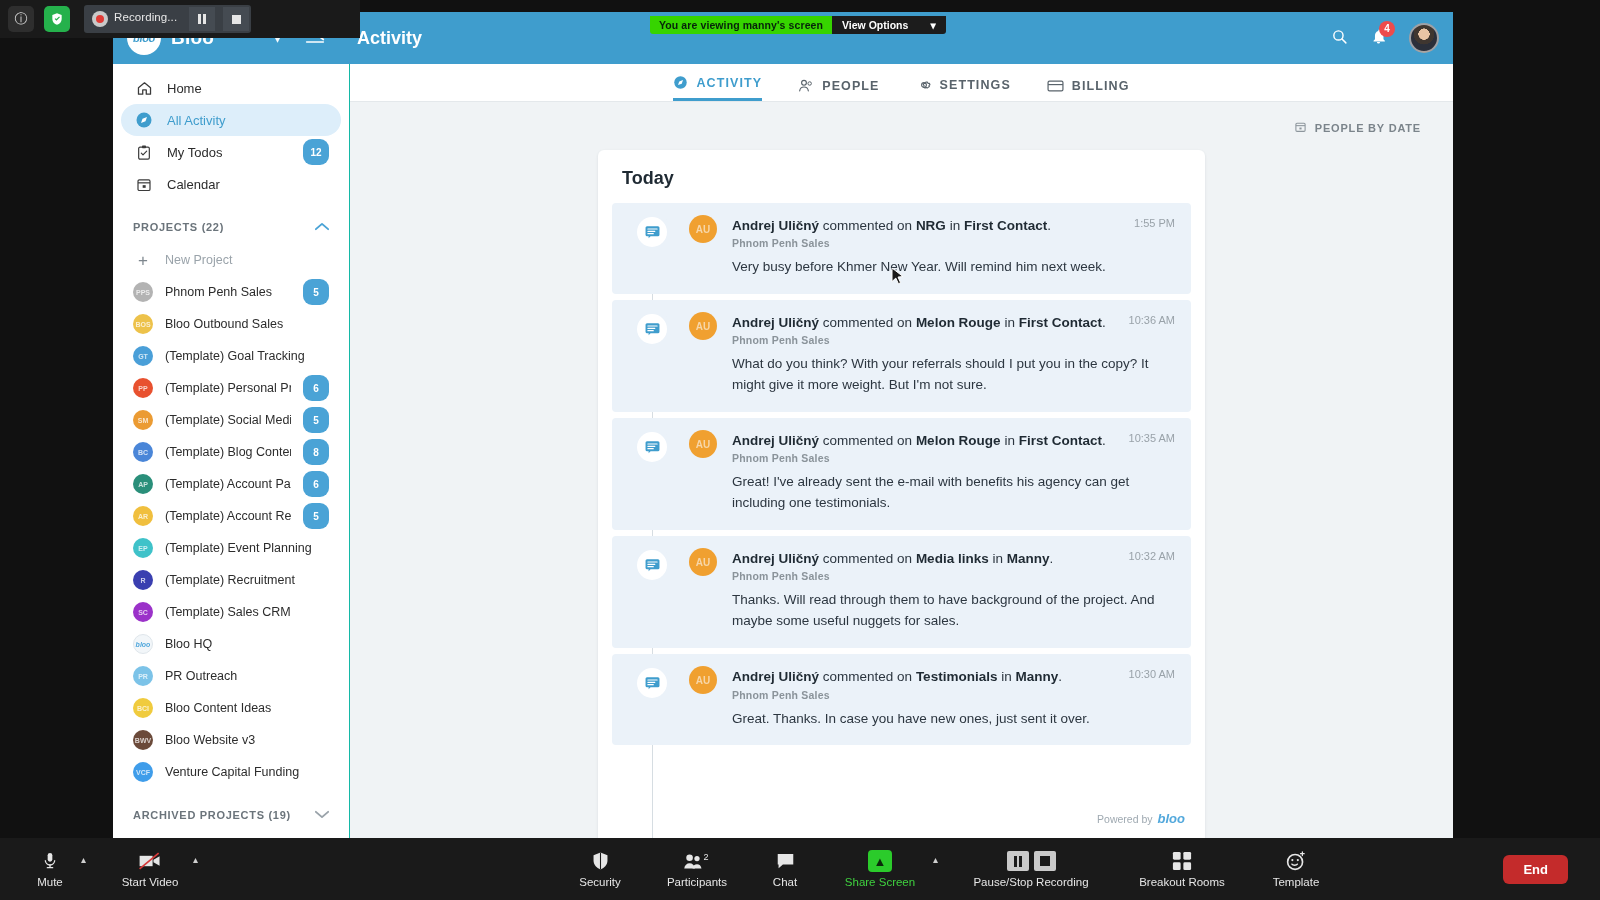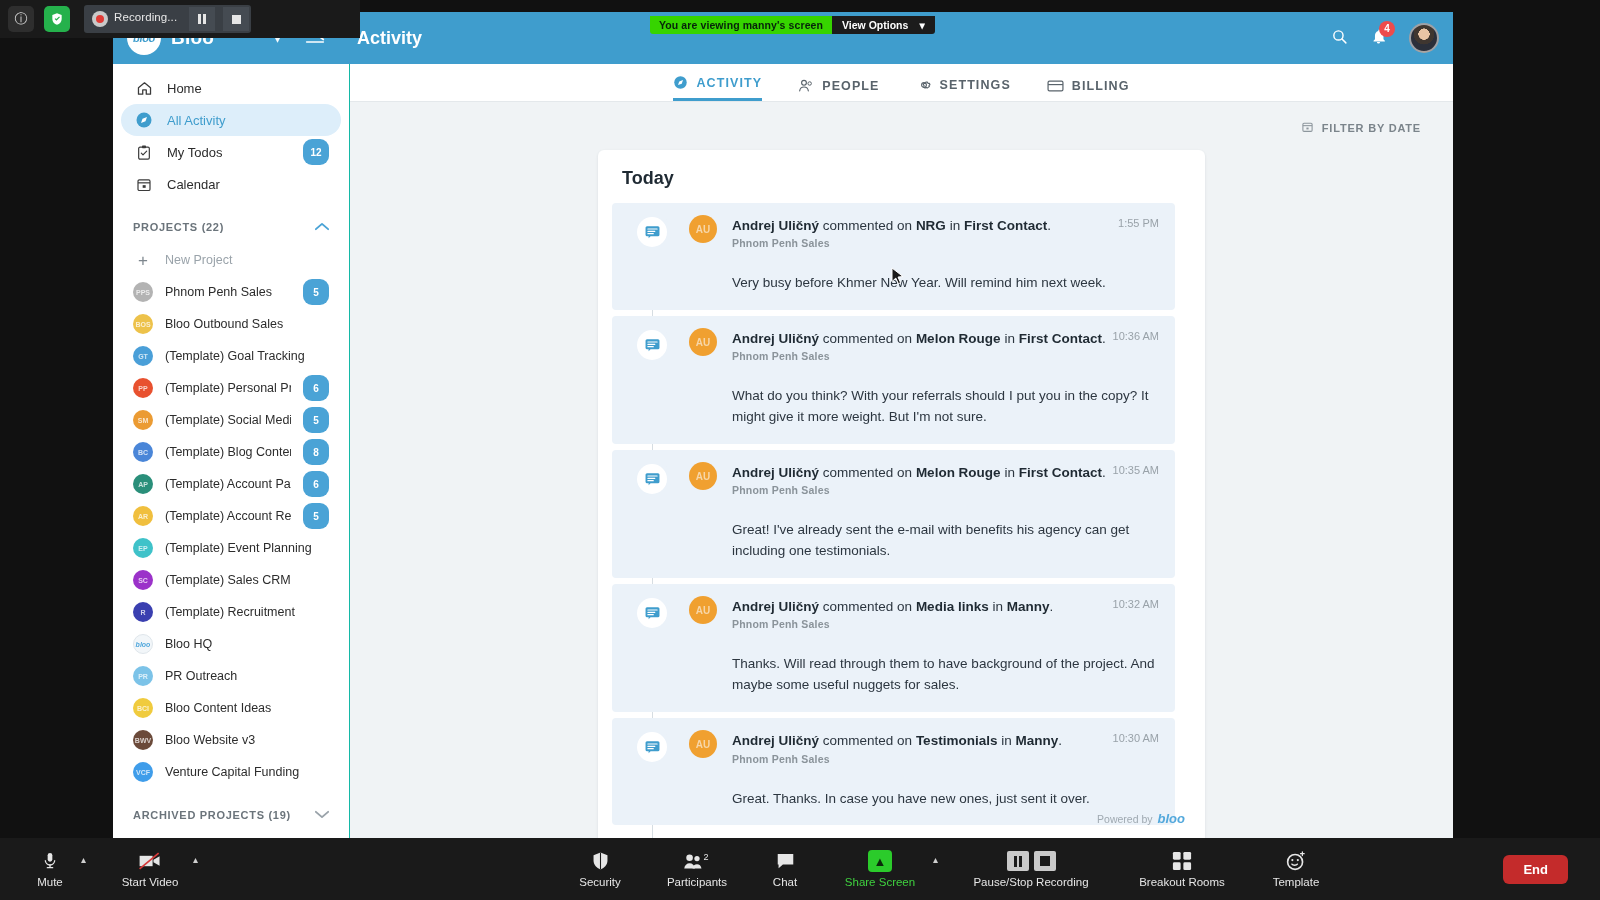--- a/index.html
+++ b/index.html
@@ -38,21 +38,21 @@
   .bars { display:flex; gap: 2px; }
   .bars b { display:block; width: 3px; height: 10px; background: #e6e6e6; }
   .sq { width: 9px; height: 9px; background: #e6e6e6; }
 
   
   .share-banner { position: absolute; top: 0; left: 650px; display: flex; height: 18px; z-index: 45;
      border-radius: 0 0 3px 3px; overflow: hidden; margin-top: 16px;}
   .share-green { background: #36d400; color: #06230a; font-size: 10.5px; font-weight: bold;
      display:flex; align-items:center; padding: 0 9px; letter-spacing: .1px;}
   .share-black { background: #1c1c1c; color: #ffffff; font-size: 10.5px; font-weight: bold;
-     display:flex; align-items:center; gap: 11px; padding: 0 10px; }
+     display:flex; align-items:center; gap: 22px; padding: 0 10px; }
 
   
   .app { position: absolute; left: 113px; top: 12px; width: 1340px; height: 838px;
     background: #bef264; overflow: hidden; }
 
   
   .app-header { height: 52px; background: #3f9dcd; display: flex; align-items: center;
     padding: 0 14px; position: relative; }
   .logo-circle { width: 34px; height: 34px; border-radius: 50%; background: #ffffff;
     display:flex; align-items:center; justify-content:center; margin-right: 10px; }
@@ -111,37 +111,37 @@
   .tab.active { color: #3f9dcd; border-bottom: 3px solid #3f9dcd; }
   .tab .tico { font-size: 14px; display:flex; align-items:center; }
   .tab.active .tico { color: #3f9dcd; }
 
   .filter-row { display: flex; justify-content: flex-end; padding: 18px 32px 0 0; }
   .filter-btn { display:flex; align-items:center; gap: 8px; color: #7b848b; font-size: 11px;
     font-weight: 600; letter-spacing: .8px; }
 
   
   .feed { width: 607px; margin: 14px auto 0; background: #ffffff; border-radius: 6px 6px 0 0;
-    box-shadow: 0 1px 3px rgba(30,45,60,.10); padding: 18px 16px 0 0; position: relative;
+    box-shadow: 0 1px 3px rgba(30,45,60,.10); padding: 18px 0 0 0; position: relative;
     height: 690px; overflow: hidden; }
   .feed-title { font-size: 18px; font-weight: bold; color: #1f2a33; padding: 0 24px 14px 24px; }
   .timeline { position: absolute; left: 54px; top: 58px; bottom: 0; width: 1px; background: #d6dde2; }
   .ev { background: #ebf2f9; margin: 0 14px 6px 14px; border-radius: 4px; padding: 14px 14px 16px 0;
     display: flex; position: relative; min-height: 74px; }
   .ev-ic-wrap { position: absolute; left: 25px; top: 14px; width: 30px; height: 30px;
     border-radius: 50%; background: #ffffff; display:flex; align-items:center; justify-content:center;
     box-shadow: 0 0 0 4px #ebf2f9; }
   .ev-av { position: absolute; left: 77px; top: 12px; width: 28px; height: 28px; border-radius: 50%;
     background: #f0a030; color: #f7d6a8; font-size: 10px; font-weight: bold;
     display:flex; align-items:center; justify-content:center; }
   .ev-main { margin-left: 120px; flex: 1; padding-right: 4px; }
   .ev-head { font-size: 13.5px; color: #2c3640; line-height: 1.35; }
   .ev-head b { font-weight: bold; color: #1f2a33; }
   .ev-proj { font-size: 10.5px; color: #8a939a; font-weight: bold; letter-spacing: .2px; margin-top: 2px;}
-  .ev-body { font-size: 13.5px; color: #2c3640; line-height: 1.55; margin-top: 24px; }
+  .ev-body { font-size: 13.5px; color: #2c3640; line-height: 1.55; margin-top: 8px; }
   .ev-time { position: absolute; right: 16px; top: 14px; font-size: 11px; color: #99a2a9; }
 
   .powered { position: absolute; right: 20px; bottom: 14px; font-size: 10.5px; color: #9fa9b1;
     display:flex; align-items:center; gap: 5px; }
   .powered i { color: #52a8dc; font-style: italic; font-weight: bold; font-size: 13px; }
 
   .cursor { position: absolute; left: 541px; top: 203px; z-index: 60; }
 
   
   .zoombar { position: absolute; left: 0; bottom: 0; width: 1600px; height: 62px;
@@ -328,26 +328,26 @@
             <div class="proj-item">
               <span class="proj-av" style="background: rgb(240, 191, 62);">AR</span>
               <span class="proj-name">(Template) Account Rec...</span>
               <span class="pill">5</span>
             </div>
             <div class="proj-item">
               <span class="proj-av" style="background: rgb(63, 194, 201);">EP</span>
               <span class="proj-name">(Template) Event Planning</span>
             </div>
             <div class="proj-item">
+              <span class="proj-av" style="background: rgb(58, 63, 176);">R</span>
+              <span class="proj-name">(Template) Recruitment</span>
+            </div>
+            <div class="proj-item">
               <span class="proj-av" style="background: rgb(155, 50, 201);">SC</span>
               <span class="proj-name">(Template) Sales CRM</span>
-            </div>
-            <div class="proj-item">
-              <span class="proj-av" style="background: rgb(58, 63, 176);">R</span>
-              <span class="proj-name">(Template) Recruitment</span>
             </div>
             <div class="proj-item">
               <span class="proj-av" style="background: rgb(242, 246, 249); color: rgb(82, 168, 220); border: 1px solid rgb(223, 230, 235); font-style: italic;">bloo</span>
               <span class="proj-name">Bloo HQ</span>
             </div>
             <div class="proj-item">
               <span class="proj-av" style="background: rgb(124, 195, 232);">PR</span>
               <span class="proj-name">PR Outreach</span>
             </div>
             <div class="proj-item">
@@ -423,21 +423,21 @@
 
         <div class="filter-row">
           <div class="filter-btn">
             <span>
               <svg width="13" height="14" viewBox="0 0 24 24">
                   <rect x="3.5" y="5" width="17" height="15" rx="2" fill="none" stroke="#8d969d" stroke-width="2"></rect>
                   <path d="M3.5 9.5h17" stroke="#8d969d" stroke-width="2"></path>
                   <rect x="10" y="13" width="4" height="3.5" fill="#8d969d"></rect>
                 </svg>
             </span>
-            <span>FILTER BY DATE</span>
+            <span>PEOPLE BY DATE</span>
           </div>
         </div>
 
         <div class="feed">
           <div class="feed-title">Today</div>
           <div class="timeline"></div>
           <div id="event-list">
               <div class="ev">
                 <div class="ev-ic-wrap">
                   <svg width="17" height="17" viewBox="0 0 22 22">

